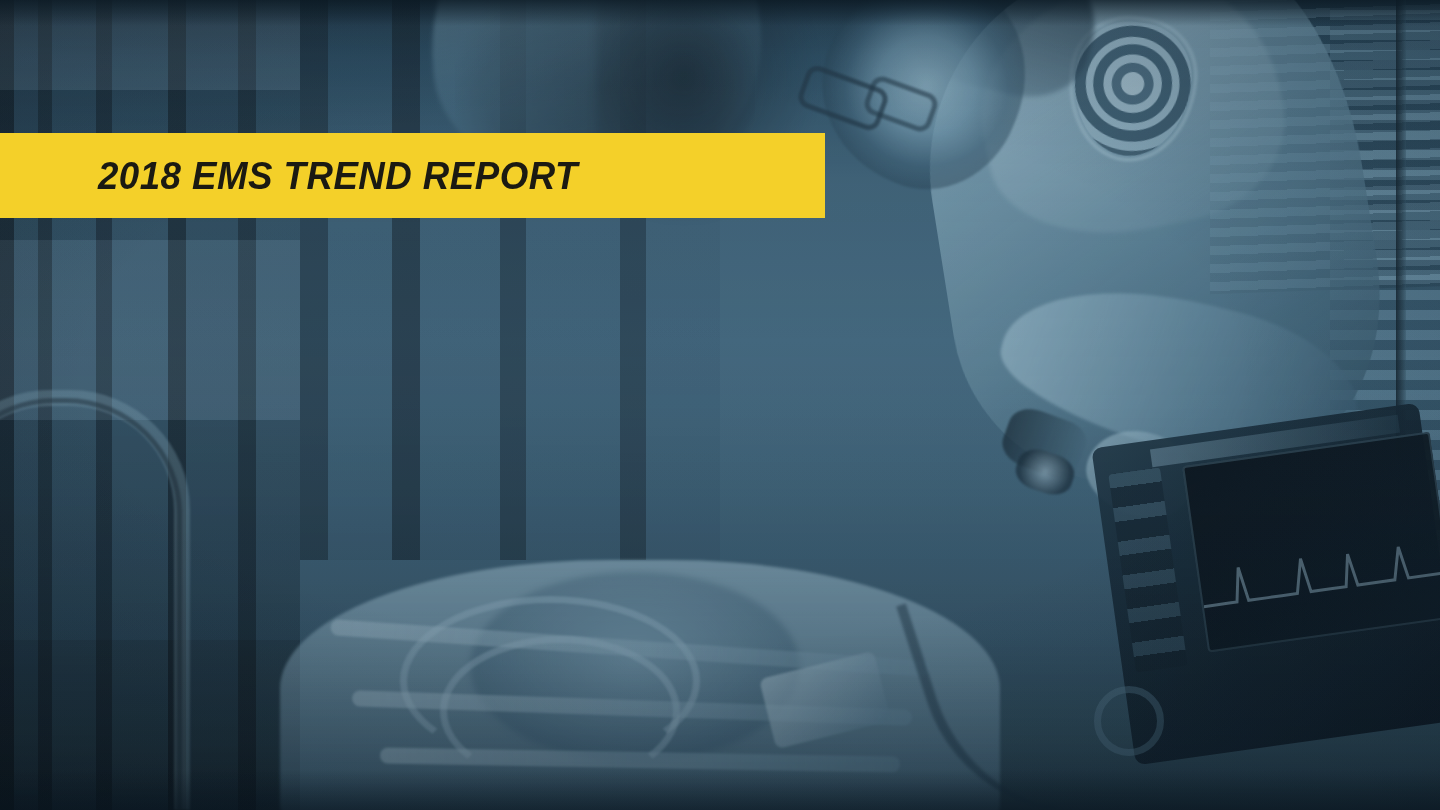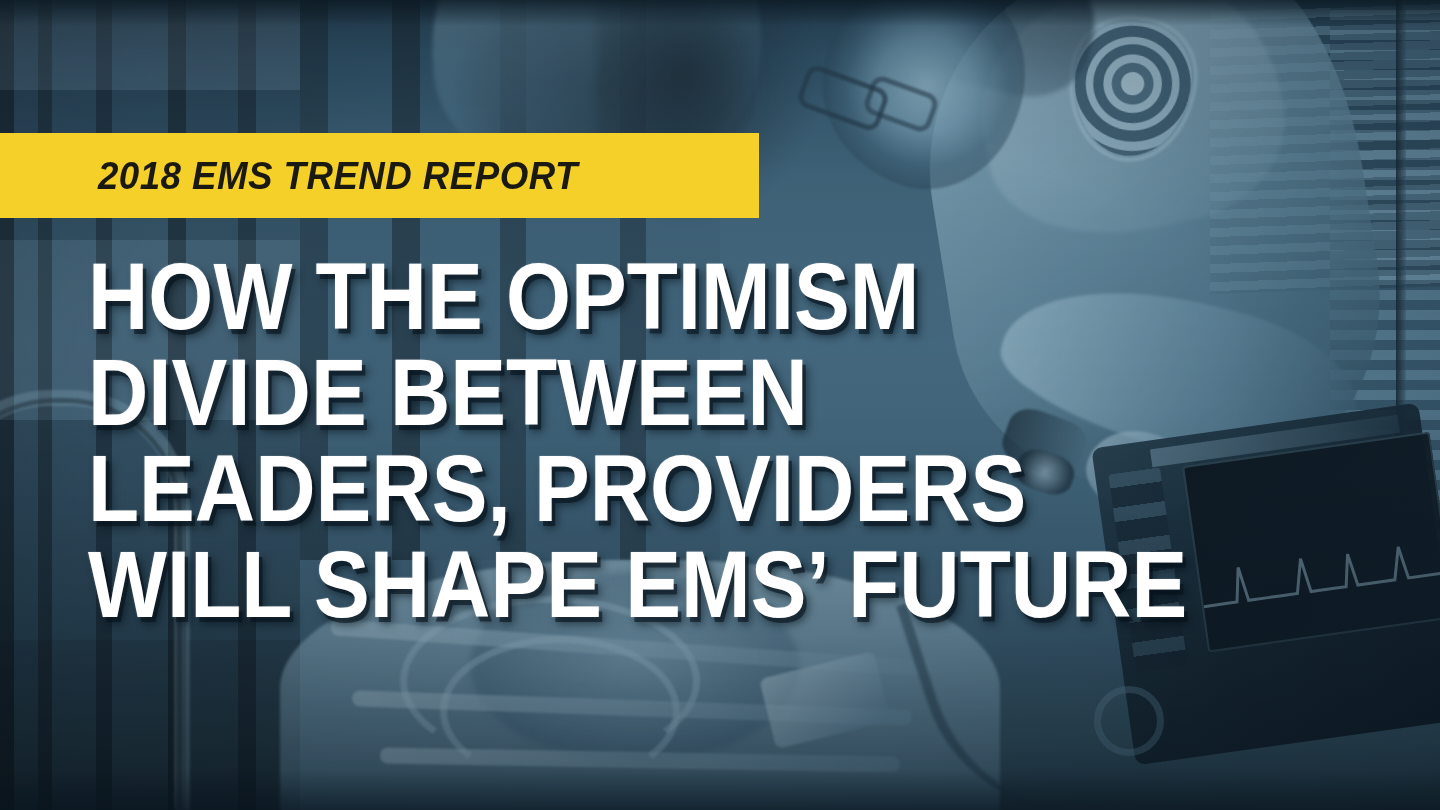--- a/index.html
+++ b/index.html
@@ -328,21 +328,21 @@
   }
   .botbar{
     left:0;bottom:0;width:1440px;height:40px;
     background:linear-gradient(0deg,rgba(8,20,30,.55),rgba(8,20,30,0));
   }
 
   
   #overlay{position:absolute;inset:0;}
 
   #eyebrow{
-    position:absolute;left:0;top:133px;width:759px;height:85px;
+    position:absolute;left:0;top:133px;width:825px;height:85px;
     background:#f4d029;
     display:flex;align-items:center;
   }
   #eyebrow-text{
     margin-left:98px;
     font-family:"Liberation Sans", sans-serif;
     font-weight:bold;font-style:italic;
     font-size:39px;letter-spacing:.5px;
     color:#1b1a12;
     transform:scaleX(.94);transform-origin:left center;
@@ -432,21 +432,15 @@
     <div class="ph topbar"></div>
     <div class="ph botbar"></div>
   </div>
 
   <div id="overlay">
 
     <div id="eyebrow">
       <span id="eyebrow-text">2018 EMS TREND REPORT</span>
     </div>
 
-    <div id="headline">
-      <span class="hl">HOW THE OPTIMISM</span>
-      <span class="hl">DIVIDE BETWEEN</span>
-      <span class="hl">LEADERS, PROVIDERS</span>
-      <span class="hl">WILL SHAPE EMS’ FUTURE</span>
-    </div>
 
   </div>
 </div>
 
 </body></html>

